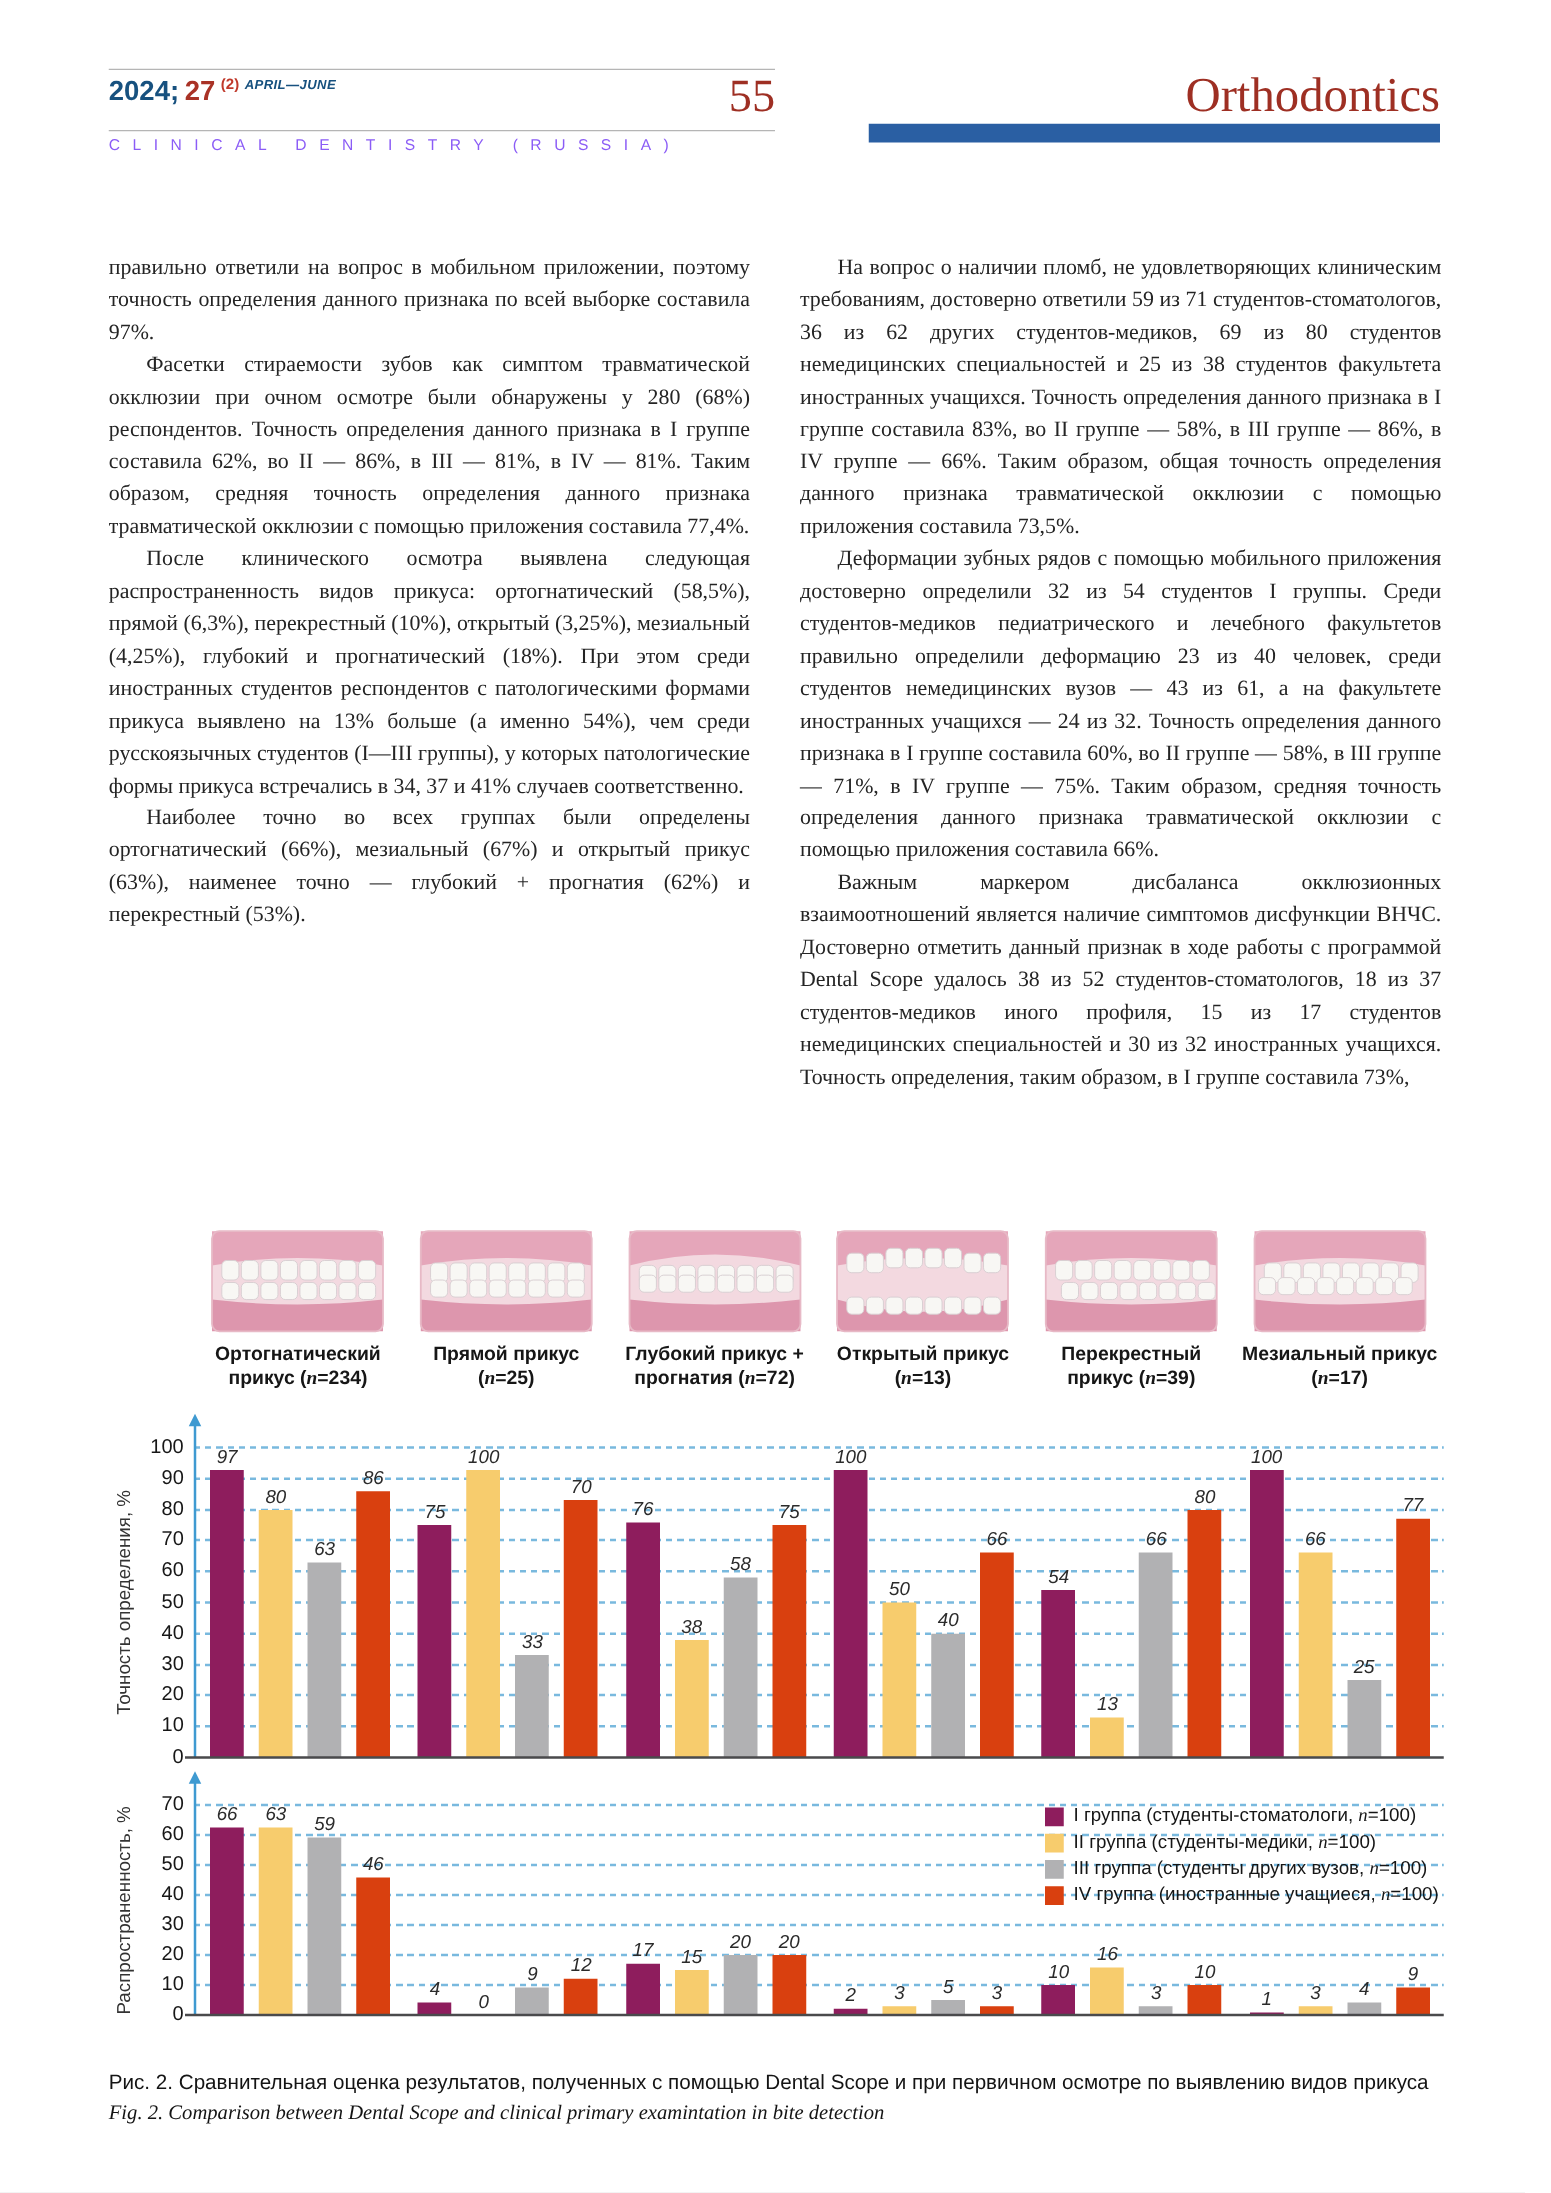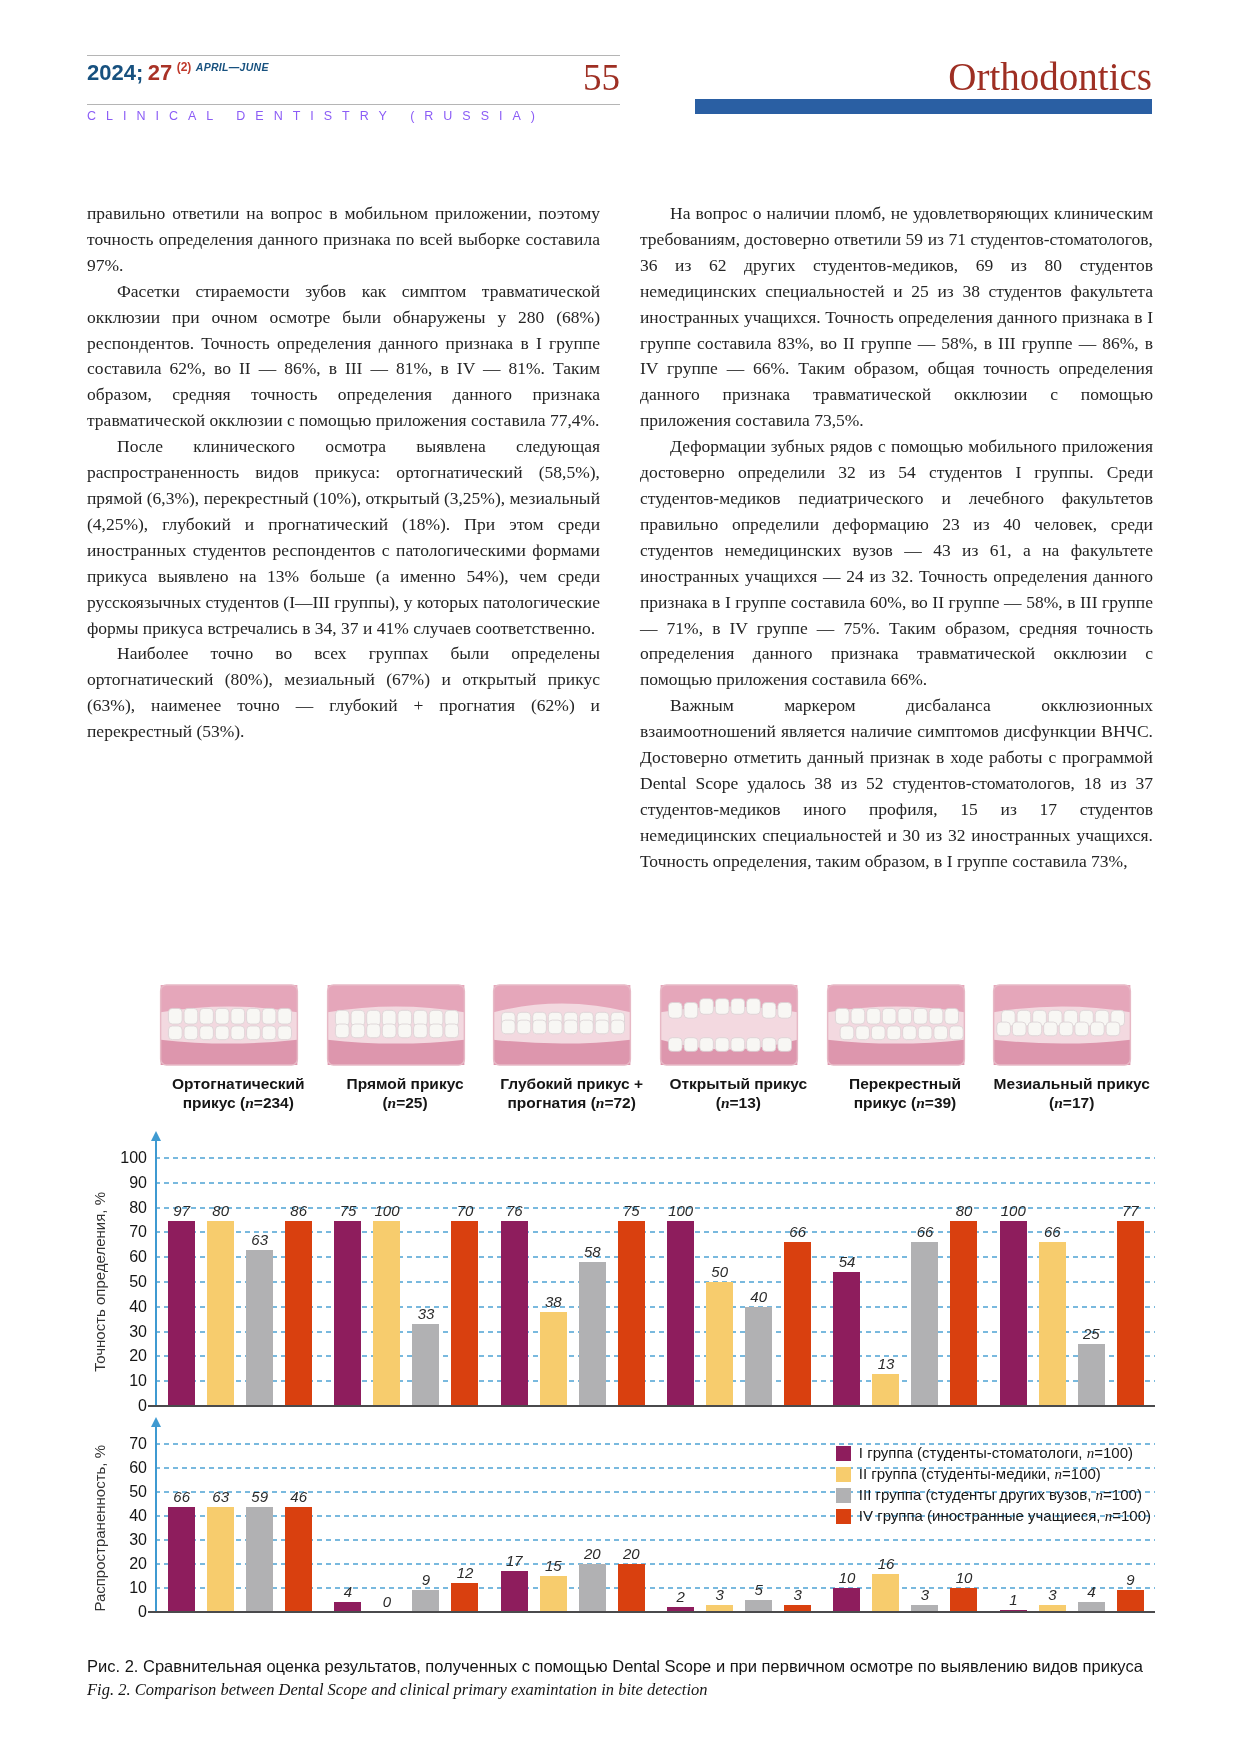--- a/index.html
+++ b/index.html
@@ -24,21 +24,21 @@
 
   
   .columns{position:absolute;left:87px;top:201px;width:1066px;display:flex;gap:40px;}
   .column{width:513px;font-size:17.5px;line-height:25.9px;text-align:justify;color:#242424;}
   .para{margin:0;text-indent:30px;}
   .para.no-indent{text-indent:0;}
 
   
   .figure{position:absolute;left:85px;top:983px;width:1070px;font-family:"Liberation Sans",sans-serif;}
   .cats{margin-left:70px;display:flex;}
-  .cat{flex:1;display:flex;flex-direction:column;}
+  .cat{flex:1;display:flex;flex-direction:column;align-items:center;}
   .cat-img{width:148px;height:84px;}
   .cat-label{margin-top:7px;text-align:center;font-weight:bold;font-size:15.5px;line-height:19px;color:#161616;}
   .cat-label i{font-family:"Liberation Serif",serif;}
 
   .chart{display:flex;position:relative;}
   .chart-top{margin-top:46px;}
   .chart-bottom{margin-top:38px;}
   .ylab{width:28px;display:flex;align-items:center;justify-content:center;}
   .ylab span{writing-mode:vertical-rl;transform:rotate(180deg);font-size:15px;color:#333;}
   .yticks{width:42px;position:relative;font-size:16px;color:#161616;}
@@ -48,21 +48,21 @@
             background:repeating-linear-gradient(90deg,#79b9de 0 5px,transparent 5px 9px);}
   .baseline{position:absolute;left:-7px;right:0;bottom:-1px;height:2px;background:#4a4a4c;}
   .yaxis{position:absolute;left:0;top:-18px;bottom:0;width:2px;background:#3f9ad1;}
   .yaxis-arrow{position:absolute;left:-4px;top:-27px;width:0;height:0;
                border-left:5px solid transparent;border-right:5px solid transparent;
                border-bottom:10px solid #3f9ad1;}
   .groups{position:absolute;left:2px;right:0;top:0;bottom:0;display:flex;}
   .group{flex:1;display:flex;align-items:flex-end;justify-content:center;gap:12px;}
   .barwrap{width:27px;height:100%;display:flex;flex-direction:column;align-items:center;justify-content:flex-end;}
   .bar{width:27px;}
-  .bar-label{font-style:italic;font-size:15px;color:#2b2b2b;margin-bottom:3px;line-height:15px;margin-top:45px;}
+  .bar-label{font-style:italic;font-size:15px;color:#2b2b2b;margin-bottom:3px;line-height:15px;}
 
   .legend{position:absolute;top:0;right:4px;display:flex;flex-direction:column;gap:3px;
           font-size:15px;color:#161616;background:rgba(255,255,255,.0);}
   .legend-item{display:flex;align-items:center;gap:8px;white-space:nowrap;}
   .chip{width:15px;height:15px;flex:0 0 15px;}
   .legend-item i{font-family:"Liberation Serif",serif;}
 
   .captions{position:absolute;left:87px;top:1657px;width:1080px;}
   .caption-ru{font-family:"Liberation Sans",sans-serif;font-size:16.5px;color:#141414;margin:0 0 4px 0;}
   .caption-en{font-family:"Liberation Serif",serif;font-style:italic;font-size:16.5px;color:#141414;margin:0;}
@@ -83,21 +83,21 @@
   <div class="hrule rule-mid"></div>
   <div class="journal-name">CLINICAL DENTISTRY (RUSSIA)</div>
   <div class="section-title">Orthodontics</div>
   <div class="section-bar"></div>
 
   <div class="columns">
     <div class="column">
         <p class="para no-indent">правильно ответили на вопрос в мобильном приложении, поэтому точность определения данного признака по всей выборке составила 97%.</p>
         <p class="para">Фасетки стираемости зубов как симптом травматической окклюзии при очном осмотре были обнаружены у 280 (68%) респондентов. Точность определения данного признака в I группе составила 62%, во II — 86%, в III — 81%, в IV — 81%. Таким образом, средняя точность определения данного признака травматической окклюзии с помощью приложения составила 77,4%.</p>
         <p class="para">После клинического осмотра выявлена следующая распространенность видов прикуса: ортогнатический (58,5%), прямой (6,3%), перекрестный (10%), открытый (3,25%), мезиальный (4,25%), глубокий и прогнатический (18%). При этом среди иностранных студентов респондентов с патологическими формами прикуса выявлено на 13% больше (а именно 54%), чем среди русскоязычных студентов (I—III группы), у которых патологические формы прикуса встречались в 34, 37 и 41% случаев соответственно.</p>
-        <p class="para">Наиболее точно во всех группах были определены ортогнатический (80%), мезиальный (67%) и открытый прикус (63%), наименее точно — глубокий + прогнатия (62%) и перекрестный (53%).</p>
+        <p class="para">Наиболее точно во всех группах были определены ортогнатический (66%), мезиальный (67%) и открытый прикус (63%), наименее точно — глубокий + прогнатия (62%) и перекрестный (53%).</p>
       </div>
     <div class="column">
         <p class="para">На вопрос о наличии пломб, не удовлетворяющих клиническим требованиям, достоверно ответили 59 из 71 студентов-стоматологов, 36 из 62 других студентов-медиков, 69 из 80 студентов немедицинских специальностей и 25 из 38 студентов факультета иностранных учащихся. Точность определения данного признака в I группе составила 83%, во II группе — 58%, в III группе — 86%, в IV группе — 66%. Таким образом, общая точность определения данного признака травматической окклюзии с помощью приложения составила 73,5%.</p>
         <p class="para">Деформации зубных рядов с помощью мобильного приложения достоверно определили 32 из 54 студентов I группы. Среди студентов-медиков педиатрического и лечебного факультетов правильно определили деформацию 23 из 40 человек, среди студентов немедицинских вузов — 43 из 61, а на факультете иностранных учащихся — 24 из 32. Точность определения данного признака в I группе составила 60%, во II группе — 58%, в III группе — 71%, в IV группе — 75%. Таким образом, средняя точность определения данного признака травматической окклюзии с помощью приложения составила 66%.</p>
         <p class="para">Важным маркером дисбаланса окклюзионных взаимоотношений является наличие симптомов дисфункции ВНЧС. Достоверно отметить данный признак в ходе работы с программой Dental Scope удалось 38 из 52 студентов-стоматологов, 18 из 37 студентов-медиков иного профиля, 15 из 17 студентов немедицинских специальностей и 30 из 32 иностранных учащихся. Точность определения, таким образом, в I группе составила 73%,</p>
       </div>
   </div>
 
   <div class="figure">
     <div class="cats">

